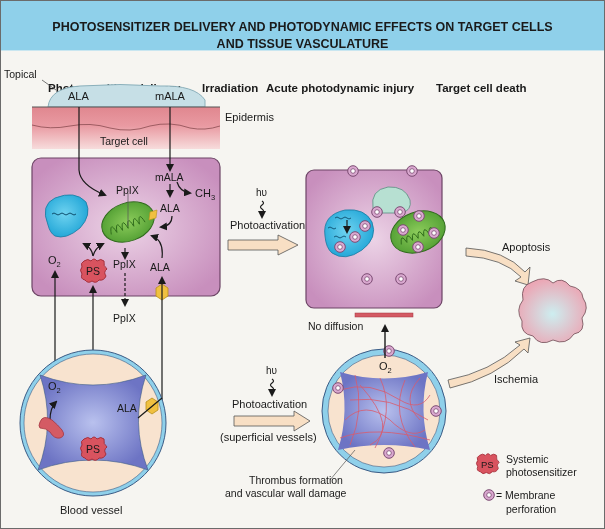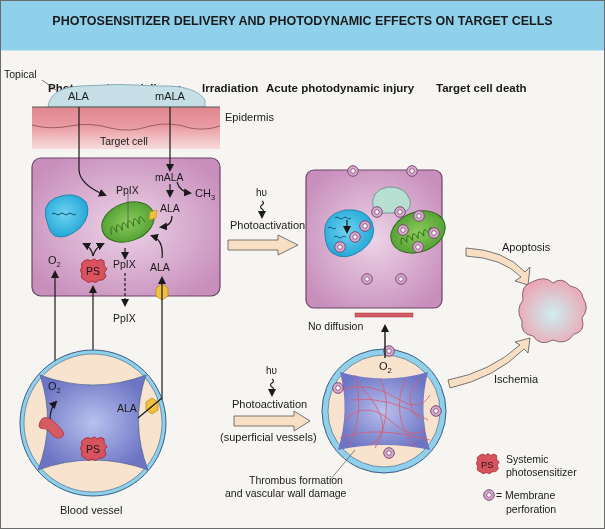--- a/index.html
+++ b/index.html
@@ -1,29 +1,30 @@
 <!DOCTYPE html>
 <html><head>
 <meta charset="utf-8">
 <style>
   html,body{margin:0;padding:0;}
   body{width:605px;height:529px;background:#f6f5f1;font-family:"Liberation Sans",sans-serif;overflow:hidden;}
   .frame{position:absolute;left:0;top:0;width:603px;height:527px;border:1px solid #6b6b6b;background:#f6f5f1;}
   .header{position:absolute;left:0;top:0;width:603px;height:49px;background:#8fd0ea;border-bottom:1px solid #c9e6f0;}
-  .title{position:absolute;left:0;top:12px;width:603px;text-align:center;font-weight:bold;font-size:12.5px;line-height:17px;color:#1a1a1a;}
+  .title{position:absolute;left:0;top:18px;width:603px;text-align:center;font-weight:bold;font-size:12.5px;line-height:17px;color:#1a1a1a;}
   svg{position:absolute;left:0;top:0;}
   svg text{font-family:"Liberation Sans",sans-serif;fill:#1a1a1a;}
 </style>
 </head>
 <body>
 
 <div class="frame">
   <div class="header">
     <div class="title">
       <div>PHOTOSENSITIZER DELIVERY AND PHOTODYNAMIC EFFECTS ON TARGET CELLS</div>
+      <div>AND TISSUE VASCULATURE</div>
     </div>
   </div>
 </div>
 
 <svg width="605" height="529" viewBox="0 0 605 529">
   <defs>
     <radialGradient id="cellGrad" cx="50%" cy="50%" r="60%">
       <stop offset="0%" stop-color="#ecd3e6"></stop>
       <stop offset="100%" stop-color="#c88fbd"></stop>
     </radialGradient>

